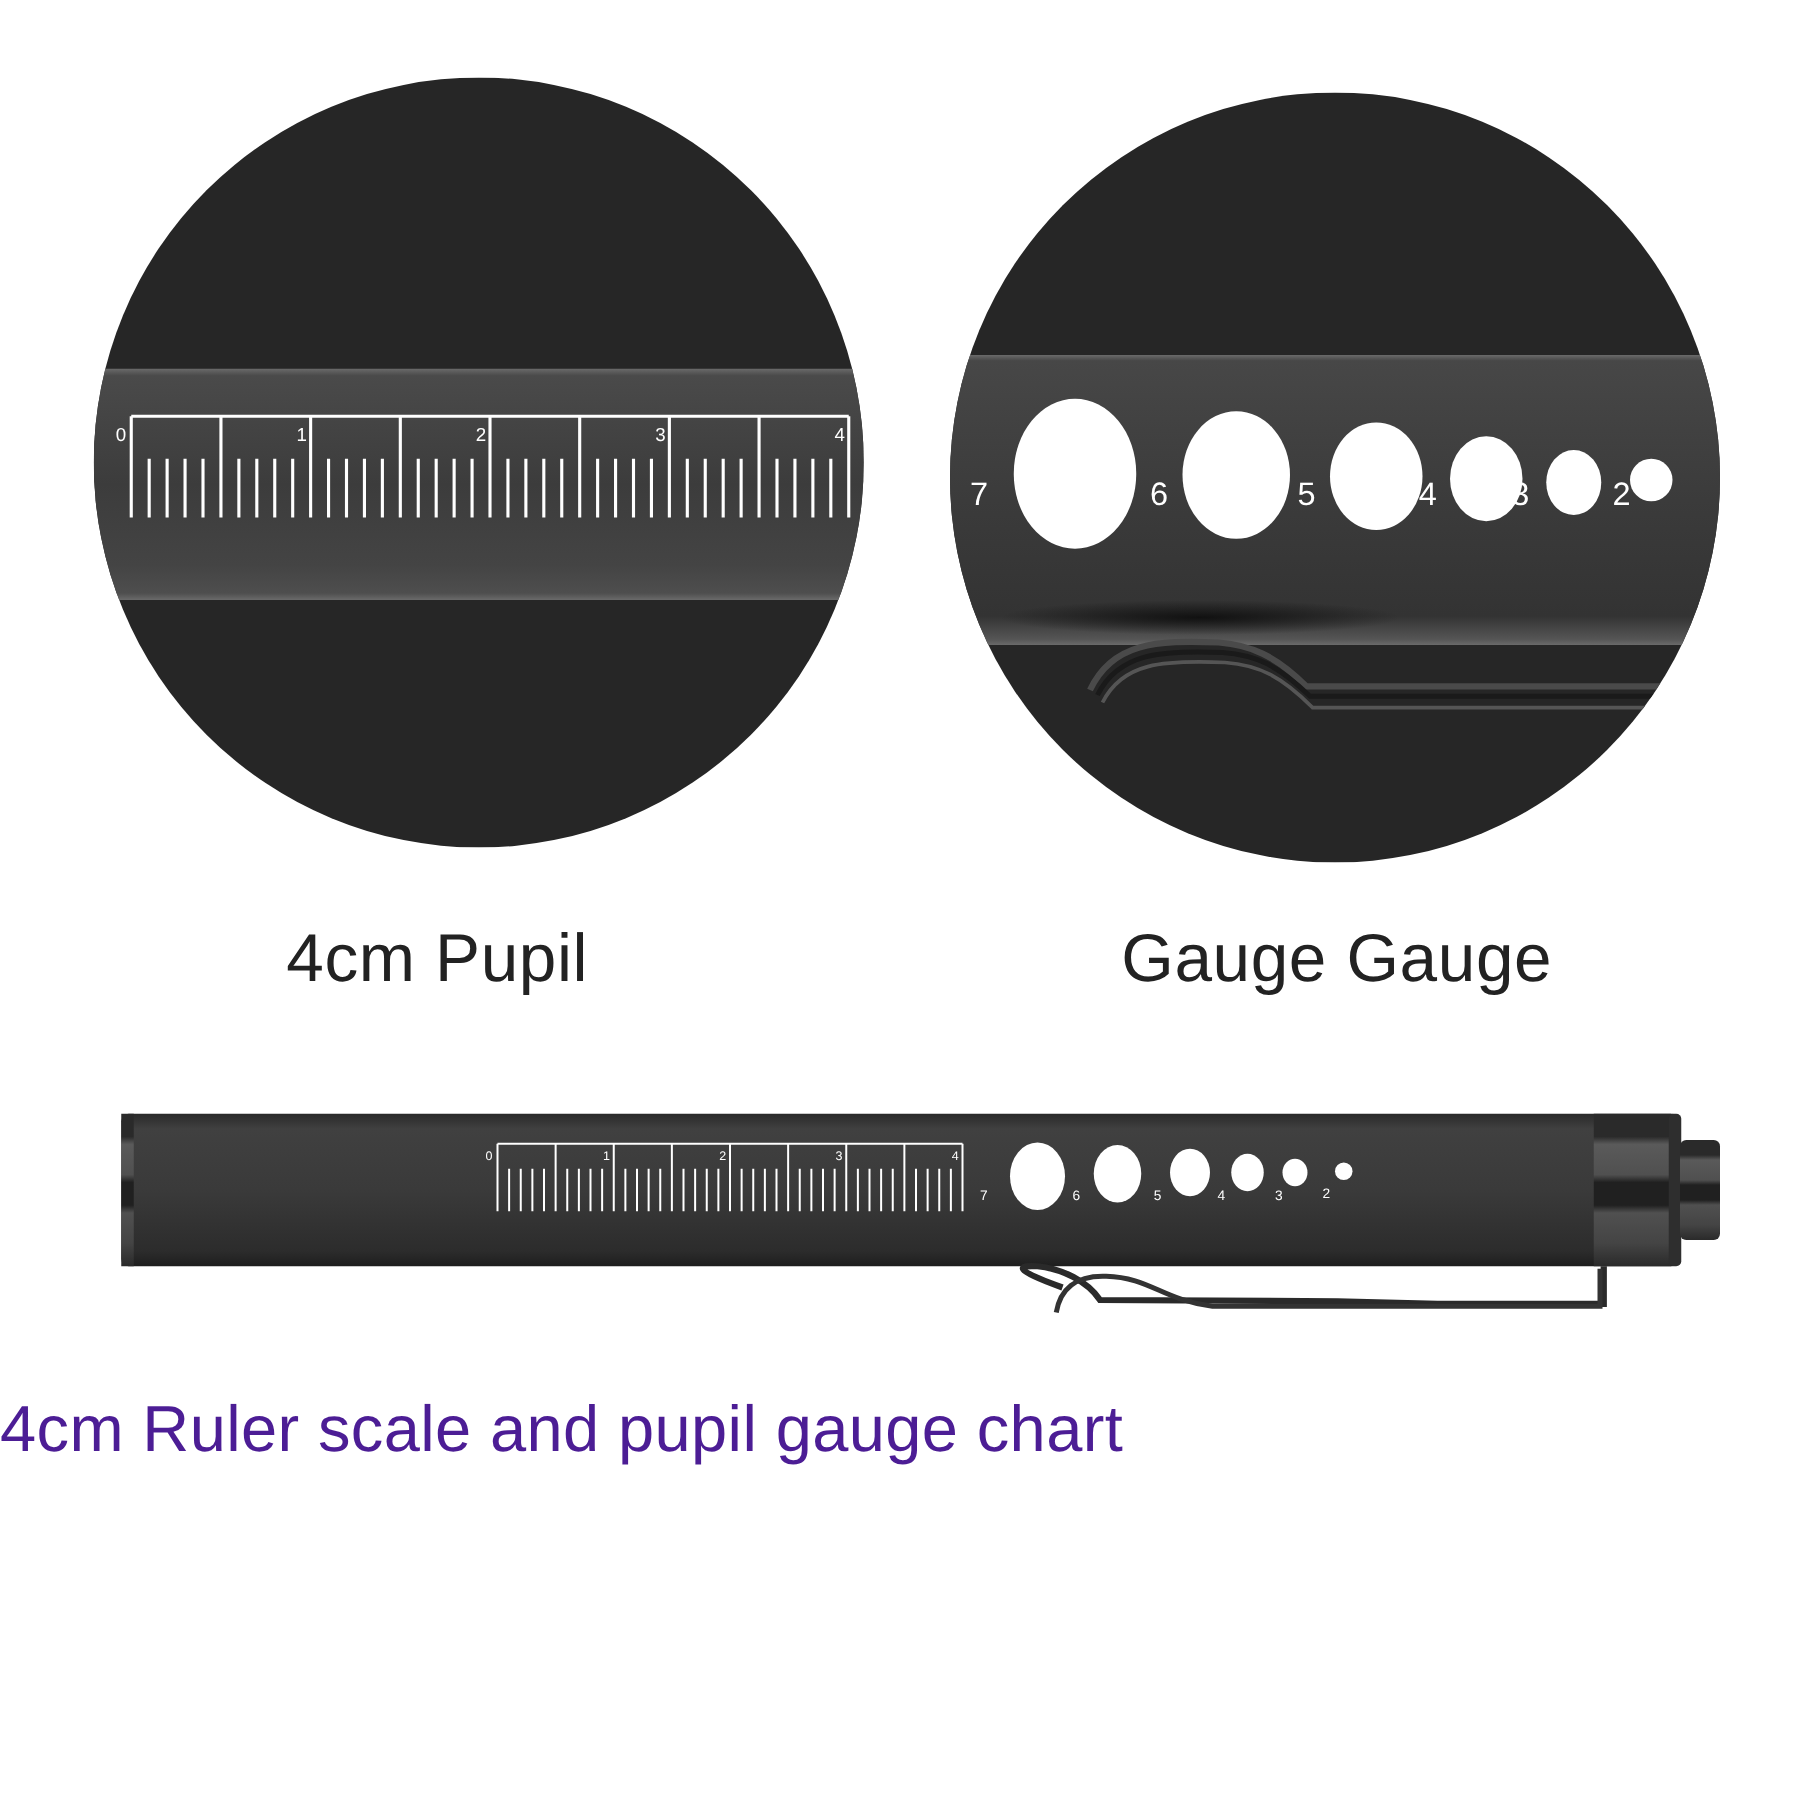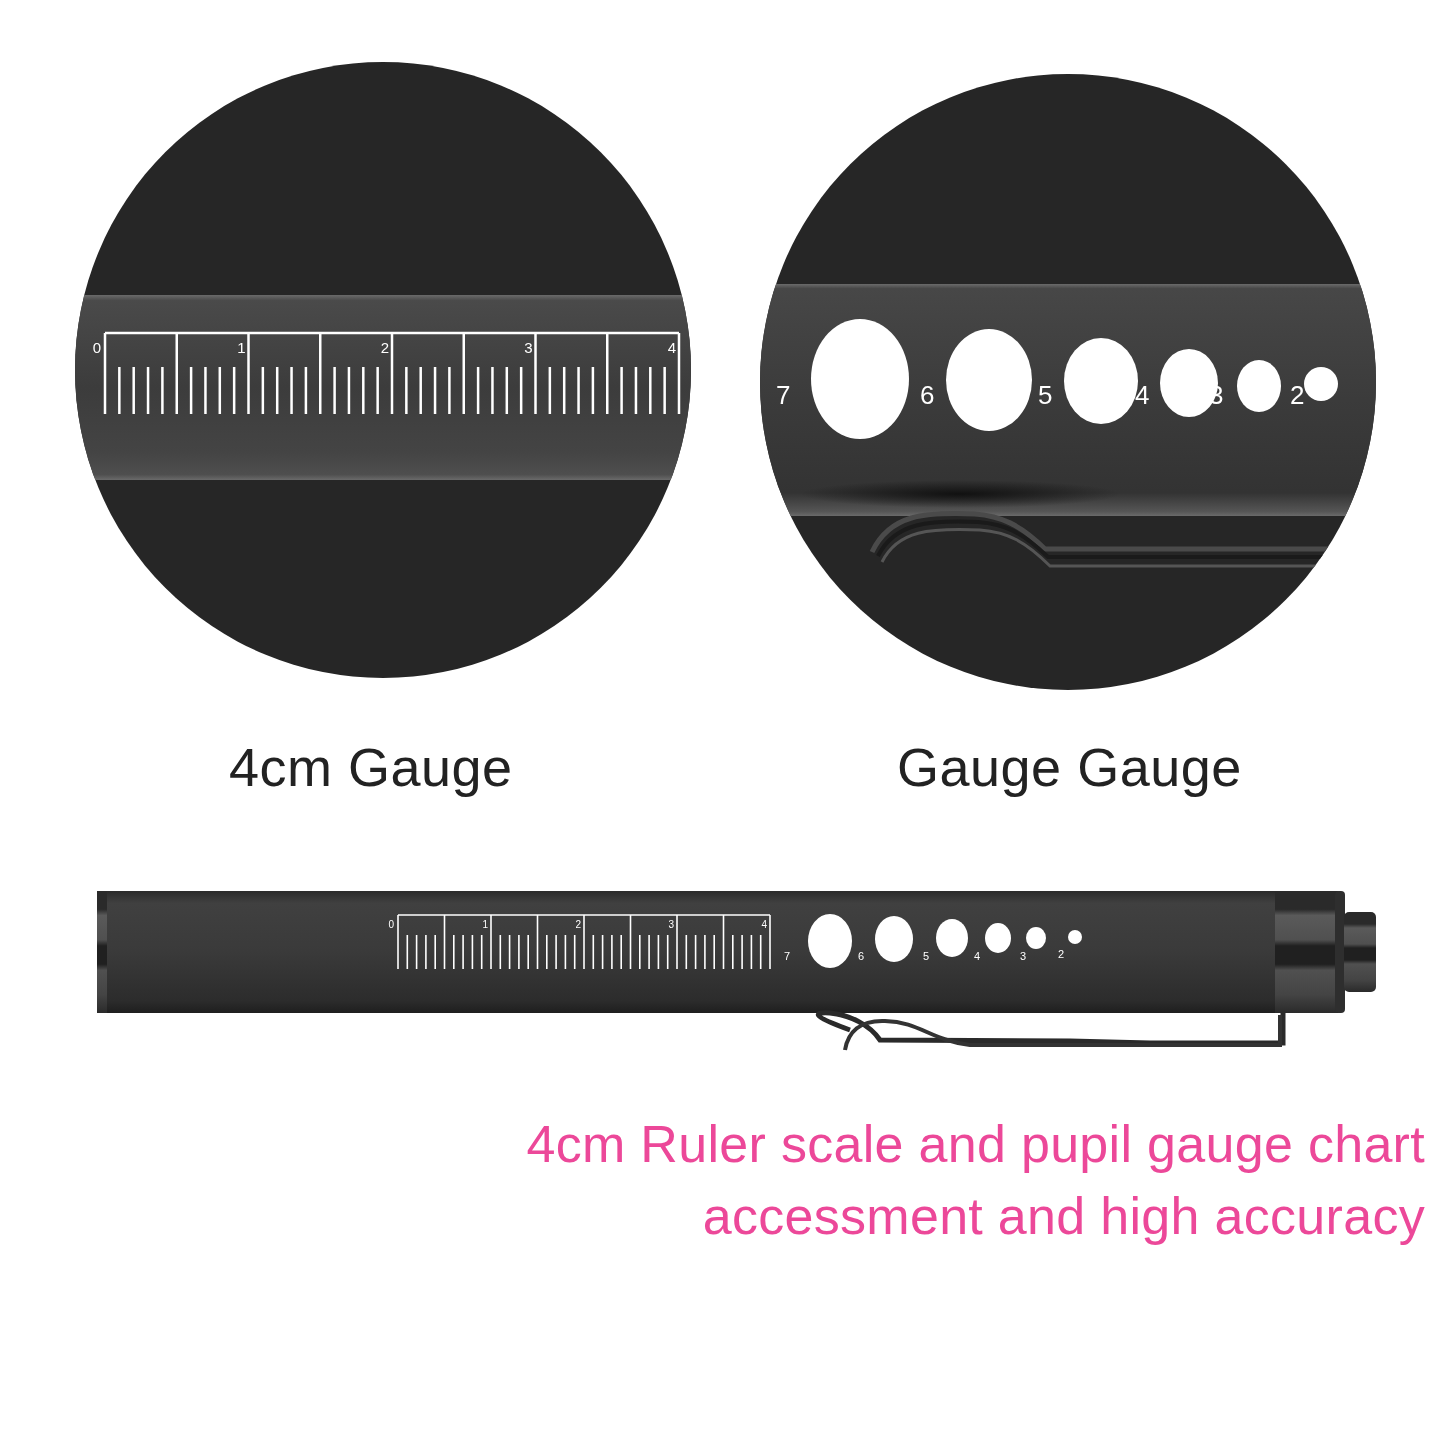--- a/index.html
+++ b/index.html
@@ -2,22 +2,22 @@
 <html><head>
 <meta charset="utf-8">
 <style>
   html, body { margin:0; padding:0; background:#ffffff; }
   body { width:1445px; height:1445px; position:relative; overflow:hidden;
          font-family:"Liberation Sans", sans-serif; color:#222222; }
   .abs { position:absolute; }
   svg { display:block; }
   .heading { position:absolute; font-size:54px; font-weight:400; color:#222222;
              letter-spacing:0.5px; white-space:nowrap; line-height:1; }
-  .caption { position:absolute; left:0; width:1425px; text-align:right;
-             font-size:52px; color:#ec4899; line-height:72px; top:1108px; letter-spacing:0.3px;}
+  .caption { position:absolute; left:0; width:1425px; text-align:left;
+             font-size:52px; color:#4c1d95; line-height:72px; top:1108px; letter-spacing:0.3px;}
   .caption div { white-space:nowrap; }
 </style>
 </head>
 <body>
 
 <div class="abs" style="left:75px;top:62px;width:616px;height:616px;">
   <svg width="616" height="616" viewBox="0 0 616 616">
     <defs>
       <clipPath id="lc">
           <circle cx="308" cy="308" r="308"></circle>
@@ -127,21 +127,21 @@
           <text x="530" y="330" fill="#ffffff" font-family="Liberation Sans, sans-serif" font-size="26">2</text>
         </g>
 
       <path d="M 112 478 C 130 440, 165 438, 215 440 C 240 442, 260 450, 285 475 L 616 475" stroke="#4a4a4a" stroke-width="5" fill="none"></path>
       <path d="M 118 482 C 135 448, 170 446, 218 448 C 245 450, 262 458, 288 483 L 616 483" stroke="#1a1a1a" stroke-width="4" fill="none"></path>
       <path d="M 122 488 C 138 456, 170 454, 220 456 C 248 458, 266 468, 290 492 L 616 492" stroke="#555555" stroke-width="3" fill="none"></path>
     </g>
   </svg>
 </div>
 
-<div class="heading" style="left:229px;top:740px;">4cm Gauge</div>
+<div class="heading" style="left:229px;top:740px;">4cm Pupil</div>
 <div class="heading" style="left:897px;top:740px;">Gauge Gauge</div>
 
 <div class="abs" style="left:90px;top:880px;width:1300px;height:180px;">
   <svg width="1300" height="180" viewBox="0 0 1300 180">
     <defs>
       <linearGradient id="penG" x1="0" y1="0" x2="0" y2="1">
         <stop offset="0" stop-color="#2a2a2a"></stop>
         <stop offset="0.1" stop-color="#404040"></stop>
         <stop offset="0.5" stop-color="#3a3a3a"></stop>
         <stop offset="0.9" stop-color="#2c2c2c"></stop>
@@ -234,14 +234,13 @@
         <ellipse cx="946" cy="58" rx="10" ry="11" fill="#ffffff"></ellipse>
         <text x="930" y="80" fill="#ffffff" font-family="Liberation Sans, sans-serif" font-size="11">3</text>
         <ellipse cx="985" cy="57" rx="7" ry="7" fill="#ffffff"></ellipse>
         <text x="968" y="78" fill="#ffffff" font-family="Liberation Sans, sans-serif" font-size="11">2</text>
       </g>
   </svg>
 </div>
 
 <div class="caption">
   <div>4cm Ruler scale and pupil gauge chart</div>
-  <div>accessment and high accuracy</div>
 </div>
 
 </body></html>

